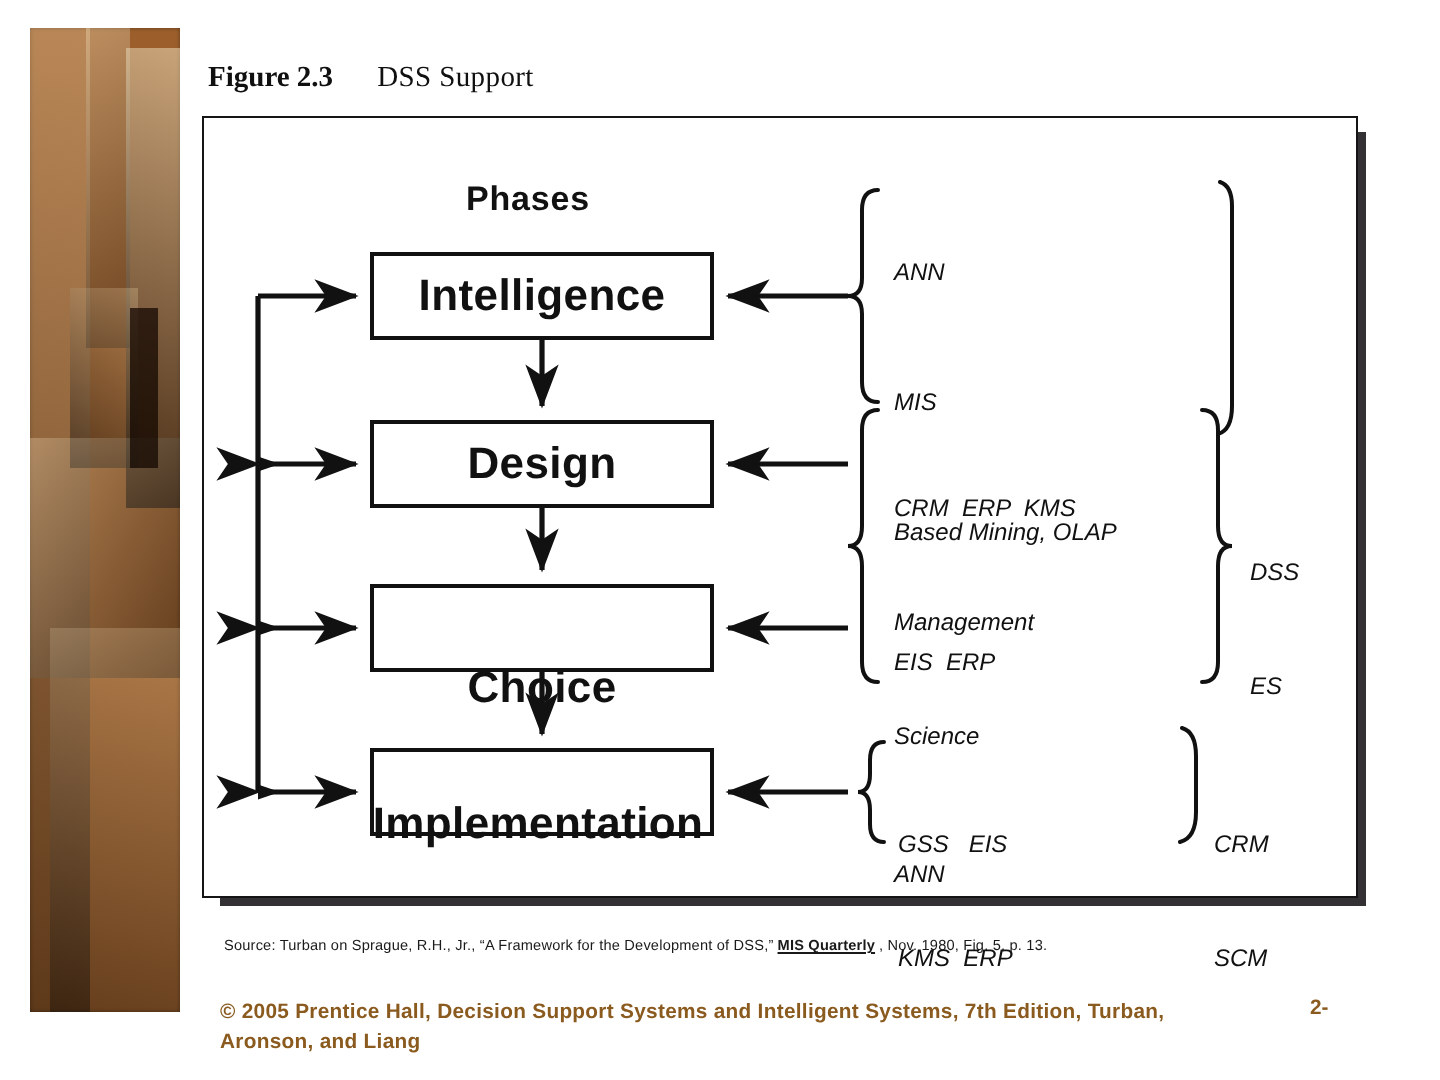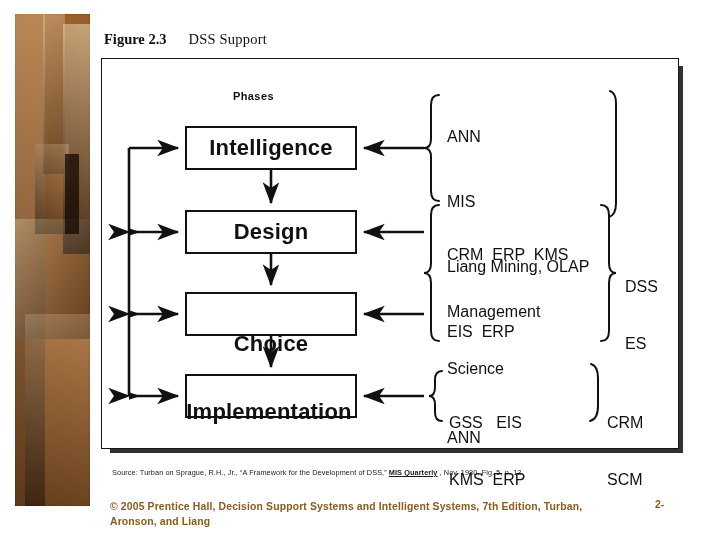--- a/index.html
+++ b/index.html
@@ -49,28 +49,28 @@
     background:#ffffff;border:1px solid #151515;
   }
 
   
   .canvas{position:absolute;left:0;top:0;width:576px;height:389px;}
   .canvas svg{position:absolute;left:0;top:0;}
 
   
   .lbl{position:absolute;white-space:pre;color:#111;}
   .phases-hdr{
-    left:131px;top:31px;font-size:11px;font-weight:bold;letter-spacing:.4px;
+    left:131px;top:31px;font-size:17px;font-weight:bold;letter-spacing:.4px;
   }
   .boxtext{
     position:absolute;display:flex;align-items:center;justify-content:center;
     font-size:22px;color:#111;letter-spacing:.2px;font-weight:bold;
   }
 
-  .support-line{font-size:16px;line-height:19px;color:#111;}
+  .support-line{font-size:12px;line-height:19px;color:#111;font-style:italic;}
   .support-block{position:absolute;font-size:15.5px;line-height:19px;color:#111;white-space:pre;}
   .gray{color:#5b5b5b;}
 
   
   .source{
     position:absolute;left:112px;top:468px;
     font-size:7.3px;color:#1a1a1a;white-space:nowrap;letter-spacing:.1px;
   }
   .source .ital{font-style:normal;text-decoration:underline;font-weight:bold;padding:0 2px;}
   .copyright{
@@ -172,21 +172,21 @@
       <div class="lbl phases-hdr">Phases</div>
 
       <div class="boxtext" style="left:84px;top:68px;width:170px;height:42px;">Intelligence</div>
       <div class="boxtext" style="left:84px;top:152px;width:170px;height:42px;">Design</div>
       <div class="boxtext" style="left:84px;top:234px;width:170px;height:42px;margin-top:30px;">Choice</div>
       <div class="boxtext" style="left:84px;top:332px;width:166px;height:42px;">Implementation</div>
 
       <div class="support-block" style="left:345px;top:30px;">
         <div class="support-line">ANN</div>
         <div class="support-line" style="margin-top:8px;">MIS</div>
-        <div class="support-line" style="margin-top:8px;">Liang Mining, OLAP</div>
+        <div class="support-line" style="margin-top:8px;">Based Mining, OLAP</div>
         <div class="support-line" style="margin-top:8px;">EIS  ERP</div>
       </div>
 
       <div class="support-block" style="left:345px;top:148px;">
         <div class="support-line">CRM  ERP  KMS</div>
         <div class="support-line">Management</div>
         <div class="support-line">Science</div>
         <div class="support-line" style="margin-top:12px;">ANN</div>
       </div>
 

